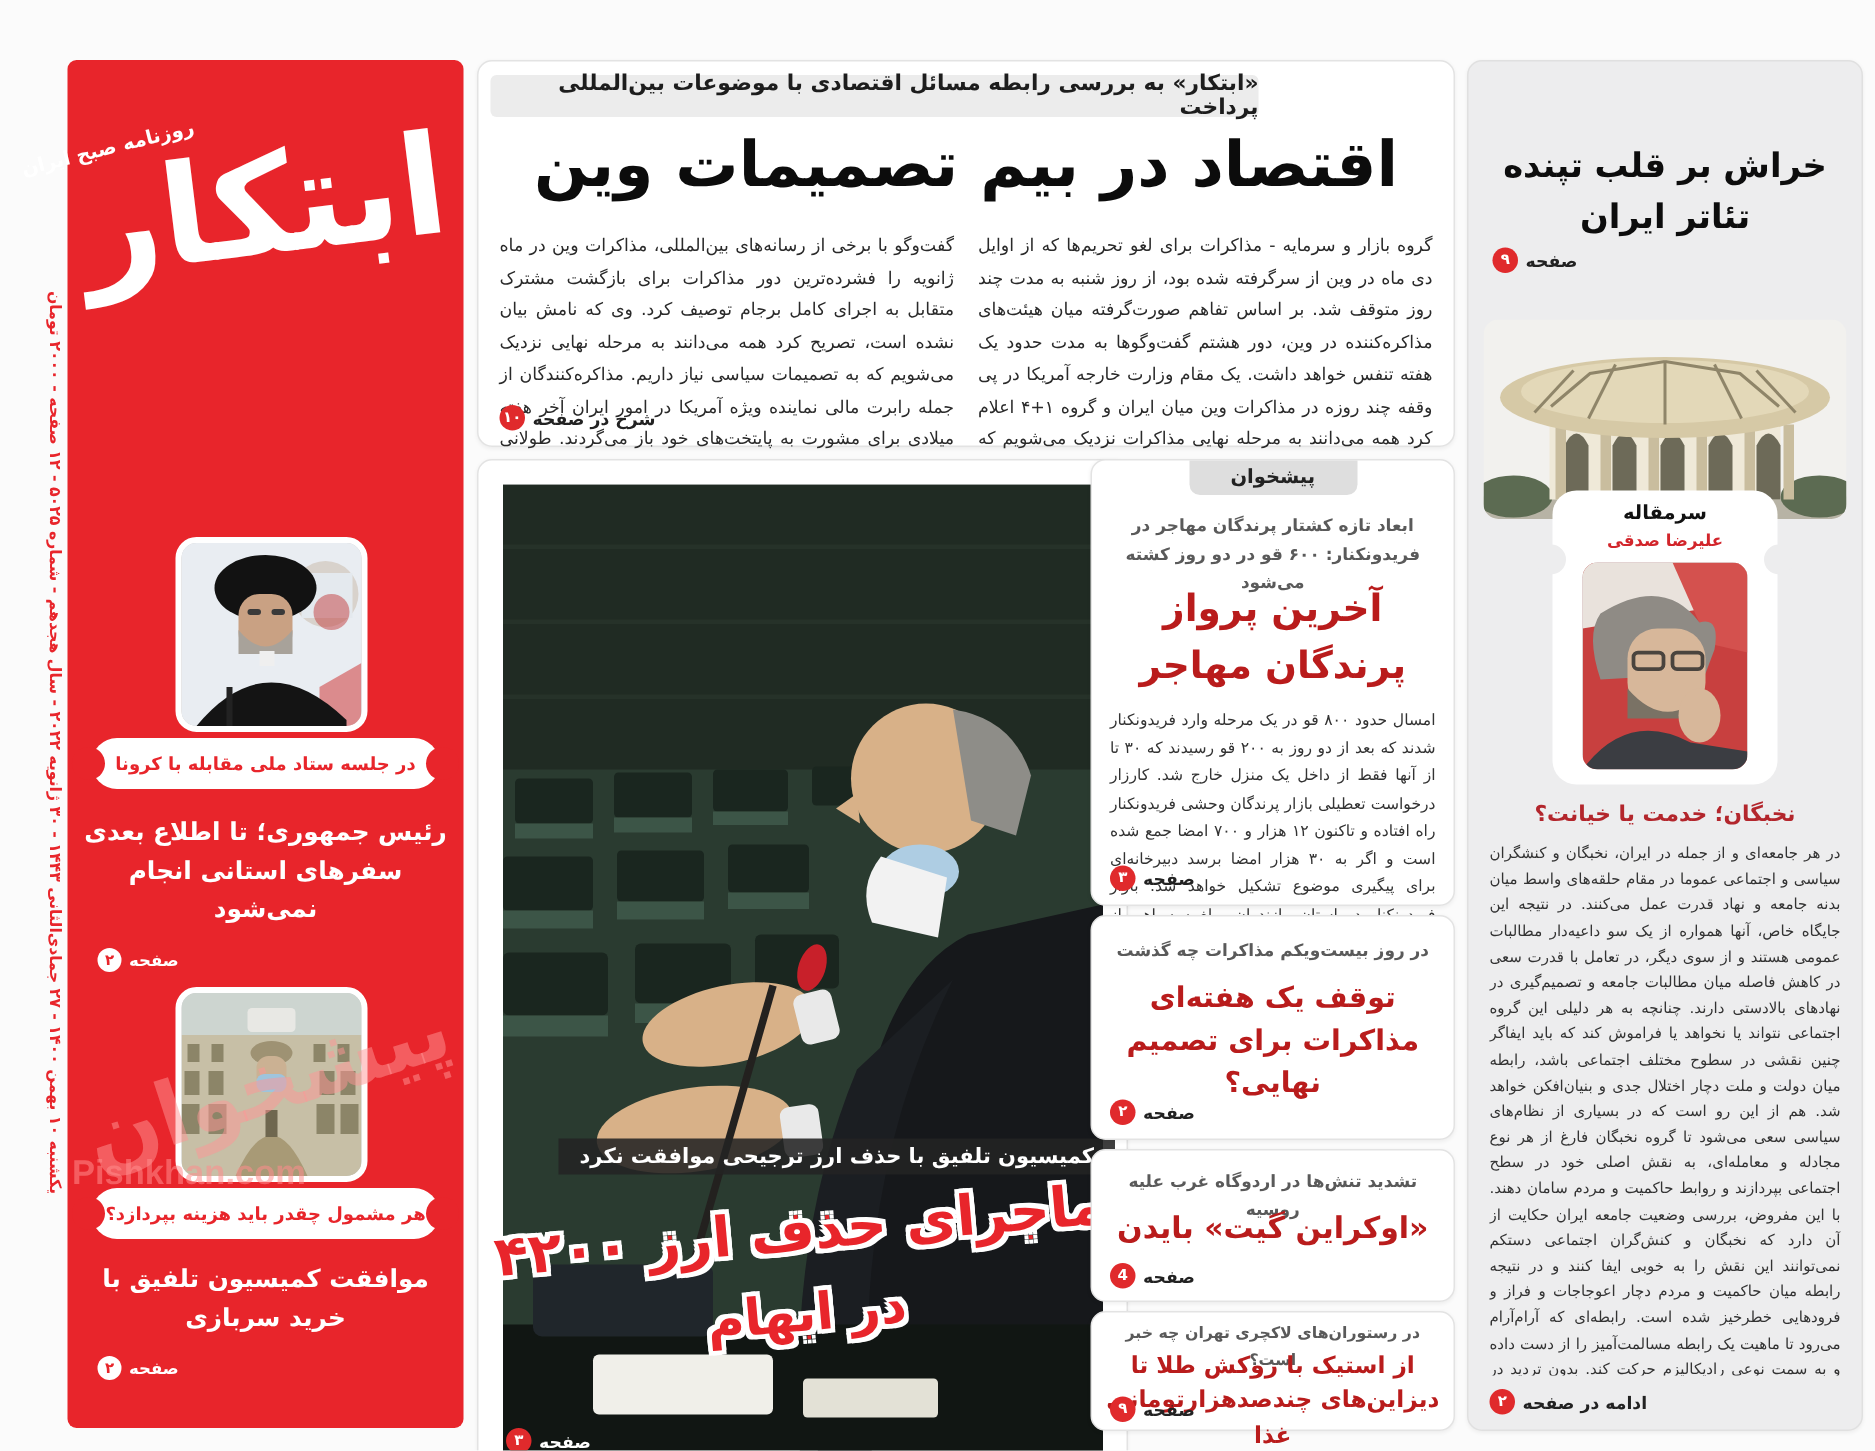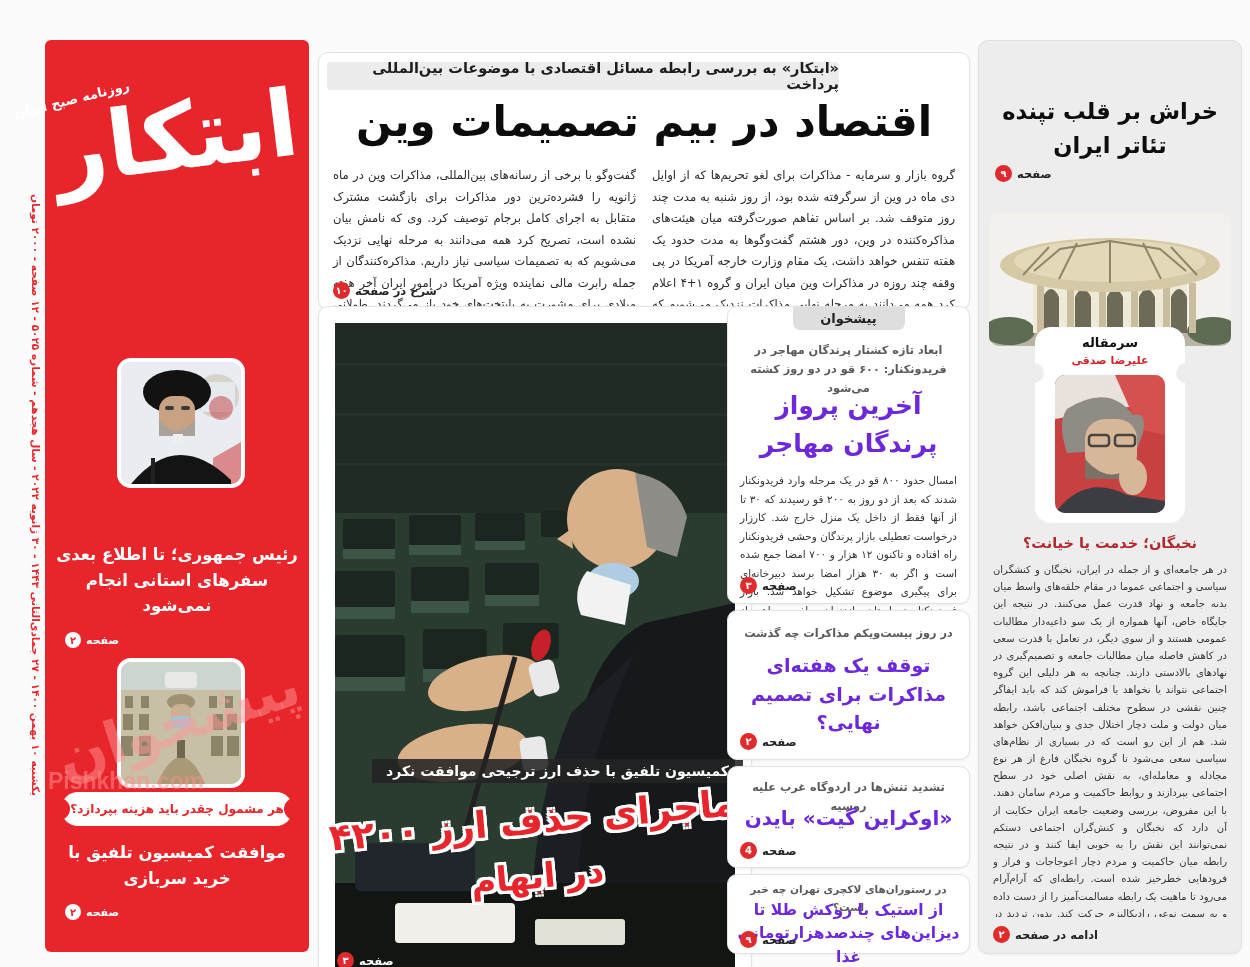--- a/index.html
+++ b/index.html
@@ -33,21 +33,21 @@
   .ptitle{position:absolute;top:492px;left:0;right:0;text-align:center;transform:rotate(-5deg);color:#e8252b;font-weight:900;
     text-shadow:-3px -3px 0 #fff,3px -3px 0 #fff,-3px 3px 0 #fff,3px 3px 0 #fff,0 -3px 0 #fff,0 3px 0 #fff,-3px 0 0 #fff,3px 0 0 #fff;}
   .ptitle .l1{font-size:37px;display:block;}
   .ptitle .l2{font-size:34px;display:block;margin-top:14px;}
   .ppage{position:absolute;left:18px;bottom:16px;display:flex;align-items:center;gap:5px;color:#fff;font-size:11.5px;font-weight:bold;}
   .ppage .num{width:17px;height:17px;background:#e02a2c;color:#fff;border-radius:50%;font-size:10px;display:flex;align-items:center;justify-content:center;}
   
   .tcard{left:727px;width:241px;}
   .tab{position:absolute;top:0;left:50%;transform:translateX(-50%);width:112px;height:23px;background:#dedede;border-radius:0 0 7px 7px;display:flex;align-items:center;justify-content:center;font-size:13px;font-weight:bold;color:#222;}
   .tkicker{position:absolute;left:10px;right:10px;text-align:center;font-size:11.3px;font-weight:bold;color:#5a5a5a;line-height:1.7;}
-  .thead{position:absolute;left:8px;right:8px;text-align:center;font-weight:900;color:#6d28d9;line-height:1.5;}
+  .thead{position:absolute;left:8px;right:8px;text-align:center;font-weight:900;color:#b91c1c;line-height:1.5;}
   .tbody{position:absolute;left:12px;right:12px;font-size:10.4px;line-height:1.78;text-align:justify;color:#333;}
   
   .rc-kicker{position:absolute;top:14px;left:14px;right:14px;text-align:center;font-size:11.5px;font-weight:bold;color:#6d6d6d;line-height:1.75;}
   .rc-head{position:absolute;top:54px;left:8px;right:8px;text-align:center;font-size:22.5px;font-weight:900;color:#0d0d0d;line-height:1.5;}
   .theater{position:absolute;top:172px;left:10px;right:10px;height:133px;border-radius:10px;overflow:hidden;}
   .edit-card{position:absolute;top:286px;left:56px;width:150px;height:196px;background:#fff;border-radius:16px;}
   .edit-card:before,.edit-card:after{content:"";position:absolute;top:36px;width:20px;height:20px;background:#ededee;border-radius:50%;}
   .edit-card:before{right:-11px;} .edit-card:after{left:-11px;}
   .edit-sec{position:absolute;top:8px;left:0;right:0;text-align:center;font-size:13px;font-weight:900;color:#111;}
   .edit-auth{position:absolute;top:27px;left:0;right:0;text-align:center;font-size:11px;font-weight:bold;color:#d2252b;}
@@ -78,20 +78,23 @@
         <circle cx="100" cy="46" r="12" fill="#c23b3b" opacity=".5"></circle>
         <ellipse cx="56" cy="30" rx="34" ry="22" fill="#121212"></ellipse>
         <rect x="38" y="34" width="36" height="40" rx="14" fill="#c9a183"></rect>
         <path d="M38 58 q18 22 36 0 l0 16 -36 0z" fill="#a8a29a"></path>
         <rect x="44" y="44" width="9" height="4" rx="2" fill="#3a3a3a"></rect>
         <rect x="60" y="44" width="9" height="4" rx="2" fill="#3a3a3a"></rect>
         <path d="M10 122 q46 -56 100 -4 l0 4z" fill="#141414"></path>
         <rect x="52" y="72" width="10" height="10" fill="#efefef"></rect>
         <rect x="30" y="96" width="4" height="26" fill="#222"></rect>
       </svg>
+    </div>
+    <div class="pill" style="top:452px;">
+      <span>در جلسه ستاد ملی مقابله با کرونا</span>
     </div>
     <div class="rhead" style="top:502px;">رئیس جمهوری؛ تا اطلاع بعدی سفرهای استانی انجام نمی‌شود</div>
     <div class="rpage" style="top:592px;">
       <span>صفحه</span>
       <span class="num">۲</span>
     </div>
 
     <div class="rphoto" style="top:618px;">
       <svg width="120" height="122" viewBox="0 0 120 122">
         <rect width="120" height="122" fill="#cdd5d0"></rect>
@@ -124,21 +127,21 @@
     <div class="rhead" style="top:800px;">موافقت کمیسیون تلفیق با خرید سربازی</div>
     <div class="rpage" style="top:864px;">
       <span>صفحه</span>
       <span class="num">۲</span>
     </div>
   </div>
 
   <div class="wm-fa">پیشخوان</div>
   <div class="wm-en">Pishkhan.com</div>
 
-  <div class="card" style="left:318px;top:40px;width:650px;height:256px;margin-top:12px;">
+  <div class="card" style="left:318px;top:40px;width:650px;height:256px;">
     <div class="kicker-bar">«ابتکار» به بررسی رابطه مسائل اقتصادی با موضوعات بین‌المللی پرداخت</div>
     <div class="main-headline">اقتصاد در بیم تصمیمات وین</div>
     <div class="main-body">
       <div class="colu">گروه بازار و سرمایه - مذاکرات برای لغو تحریم‌ها که از اوایل دی ماه در وین از سرگرفته شده بود، از روز شنبه به مدت چند روز متوقف شد. بر اساس تفاهم صورت‌گرفته میان هیئت‌های مذاکره‌کننده در وین، دور هشتم گفت‌وگوها به مدت حدود یک هفته تنفس خواهد داشت. یک مقام وزارت خارجه آمریکا در پی وقفه چند روزه در مذاکرات وین میان ایران و گروه ۱+۴ اعلام کرد همه می‌دانند به مرحله نهایی مذاکرات نزدیک می‌شویم که به تصمیمات سیاسی نیاز داریم. بر اساس گزارشی از برنا، یک سخنگوی وزارت خارجه آمریکا در</div>
       <div class="colu">گفت‌وگو با برخی از رسانه‌های بین‌المللی، مذاکرات وین در ماه ژانویه را فشرده‌ترین دور مذاکرات برای بازگشت مشترک متقابل به اجرای کامل برجام توصیف کرد. وی که نامش بیان نشده است، تصریح کرد همه می‌دانند به مرحله نهایی نزدیک می‌شویم که به تصمیمات سیاسی نیاز داریم. مذاکره‌کنندگان از جمله رابرت مالی نماینده ویژه آمریکا در امور ایران آخر هفته میلادی برای مشورت به پایتخت‌های خود باز می‌گردند. طولانی شدن روند مذاکرات، بیم و امیدهایی را به اقتصاد ایران مخابره می‌کند، به گونه‌ای که تاثیر هر تصمیم و تغییری را به سرعت در بازارهای داخلی می‌بینیم.</div>
     </div>
     <div class="badge-row" style="left:14px;bottom:10px;">
       <span>شرح در صفحه</span>
       <span class="num">۱۰</span>
     </div>

